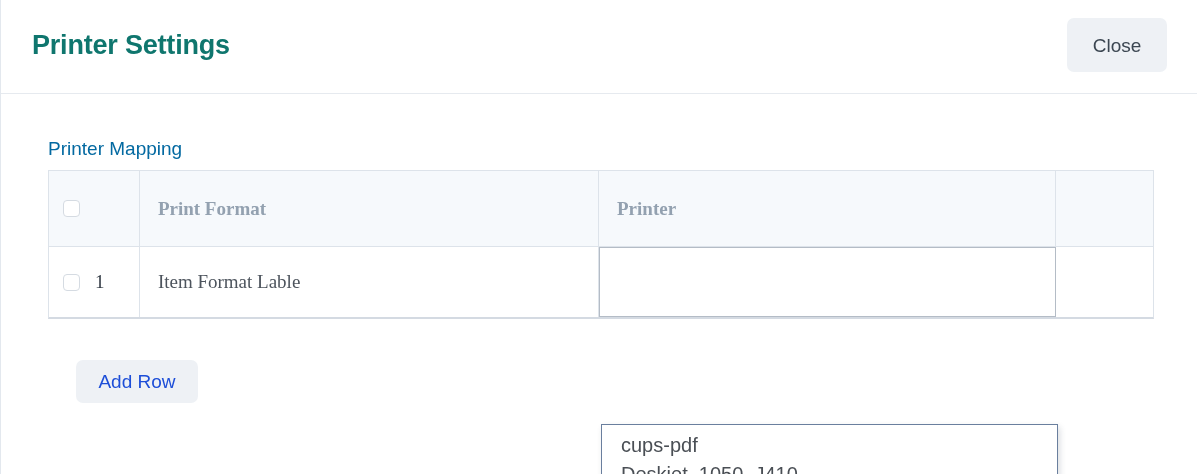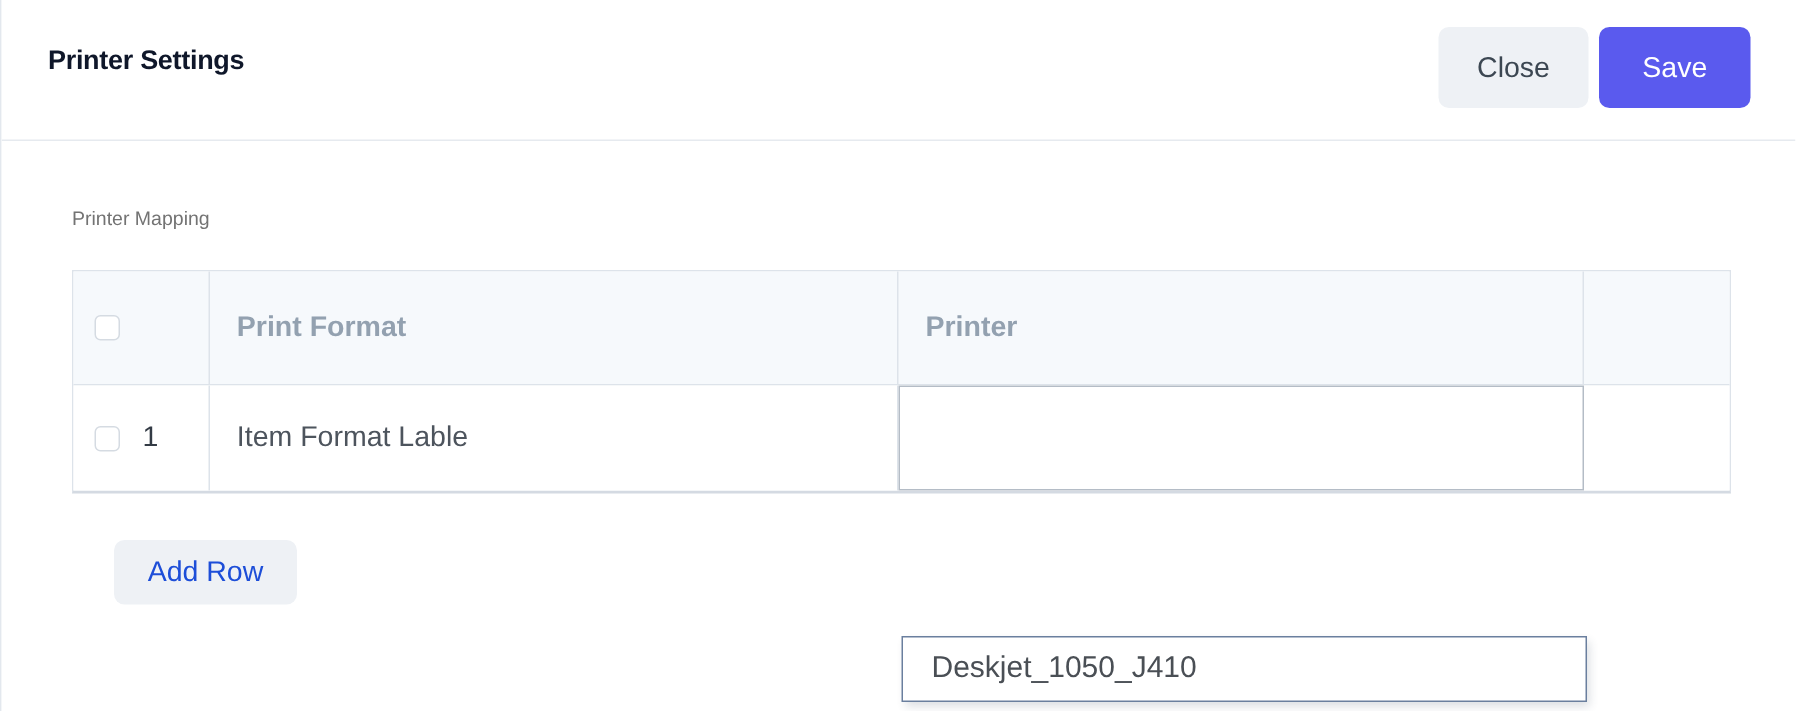--- a/index.html
+++ b/index.html
@@ -33,24 +33,24 @@
     width: 1197px;
     height: 94px;
     border-bottom: 1px solid #e6eaef;
     background: #ffffff;
   }
 
   #modal-title {
     position: absolute;
     left: 31px;
     top: 30px;
-    font-size: 18px;
+    font-size: 27px;
     font-weight: bold;
     letter-spacing: -0.2px;
-    color: #0f172a;
+    color: #0f766e;
     white-space: nowrap;
     text-align: center;
   }
 
   #header-actions {
     position: absolute;
     right: 31px;
     top: 18px;
     display: flex;
     align-items: center;
@@ -91,34 +91,35 @@
     left: 0; top: 94px;
     width: 1197px;
     height: 380px;
     background: #ffffff;
   }
 
   #section-label {
     position: absolute;
     left: 47px;
     top: 44px;
-    font-size: 13px;
-    color: #737373;
+    font-size: 19px;
+    color: #0369a1;
     white-space: nowrap;
   }
 
   
   #printer-mapping-table {
     position: absolute;
     left: 47px;
-    top: 86px;
+    top: 76px;
     width: 1106px;
     border: 1px solid #dde3ea;
     border-bottom: 2px solid #d4dae2;
     background: #ffffff;
+    font-family: Liberation Serif, serif;
   }
 
   .grid-row {
     display: flex;
     width: 100%;
   }
 
   .grid-row.header-row {
     background: #f6f9fc;
     height: 76px;
@@ -215,21 +216,20 @@
 </head>
 <body>
 
 <div id="app-shell">
 
   <div id="modal-header">
     <div id="modal-title">Printer Settings</div>
 
     <div id="header-actions">
       <button class="btn" id="close-button">Close</button>
-      <button class="btn" id="save-button">Save</button>
     </div>
   </div>
 
   <div id="modal-body">
 
     <div id="section-label">Printer Mapping</div>
 
     <div id="printer-mapping-table">
 
       <div class="grid-row header-row">
@@ -249,18 +249,19 @@
         <div class="grid-cell col-format">Item Format Lable</div>
         <div class="grid-cell col-printer is-editing"></div>
         <div class="grid-cell col-spacer"></div>
       </div>
 
     </div>
 
     <button class="btn" id="add-row-button">Add Row</button>
 
     <div id="printer-dropdown">
+      <div class="dropdown-option">cups-pdf</div>
       <div class="dropdown-option">Deskjet_1050_J410</div>
 
     </div>
 
   </div>
 </div>
 
 </body></html>

